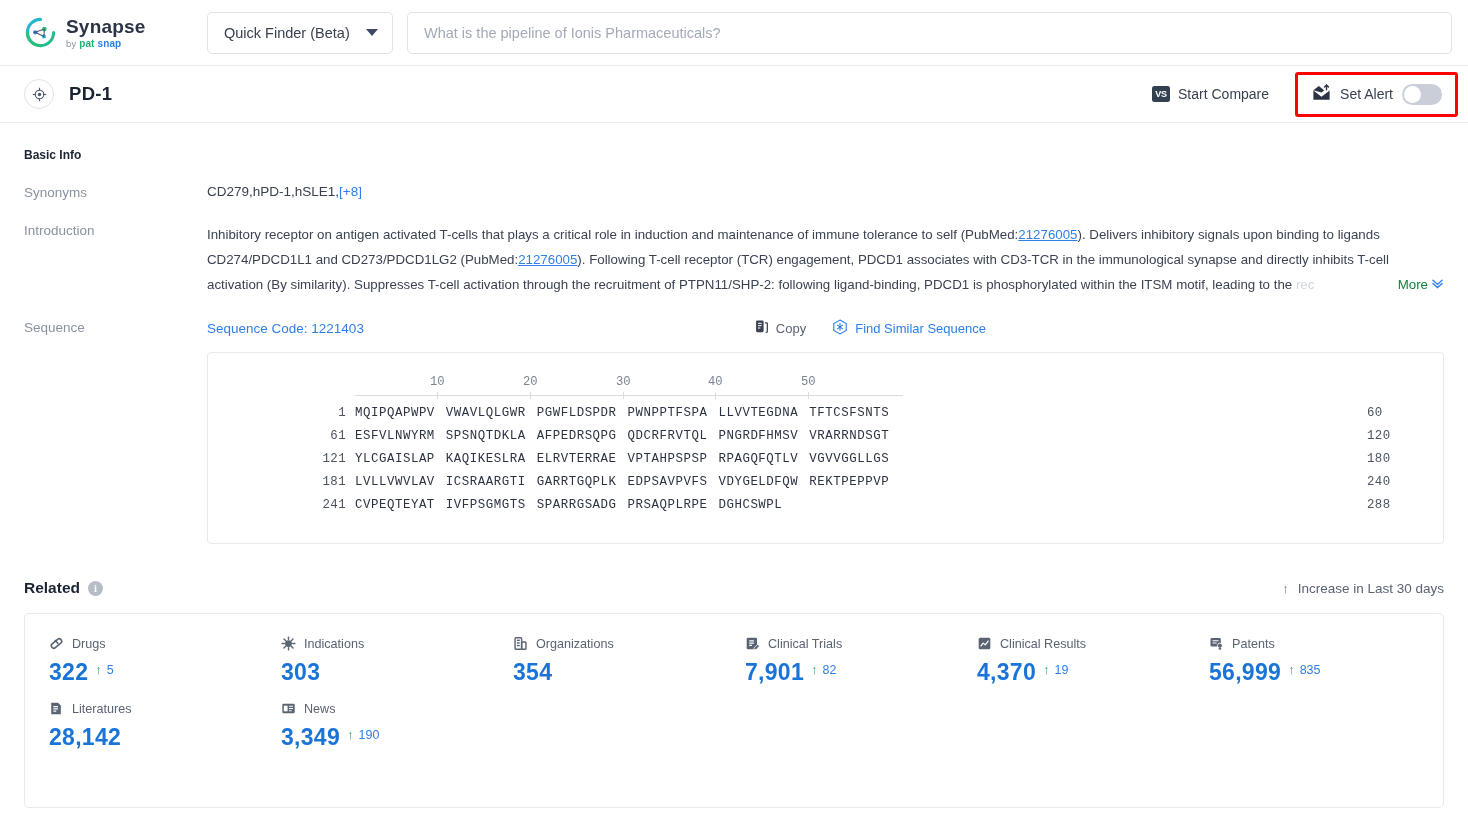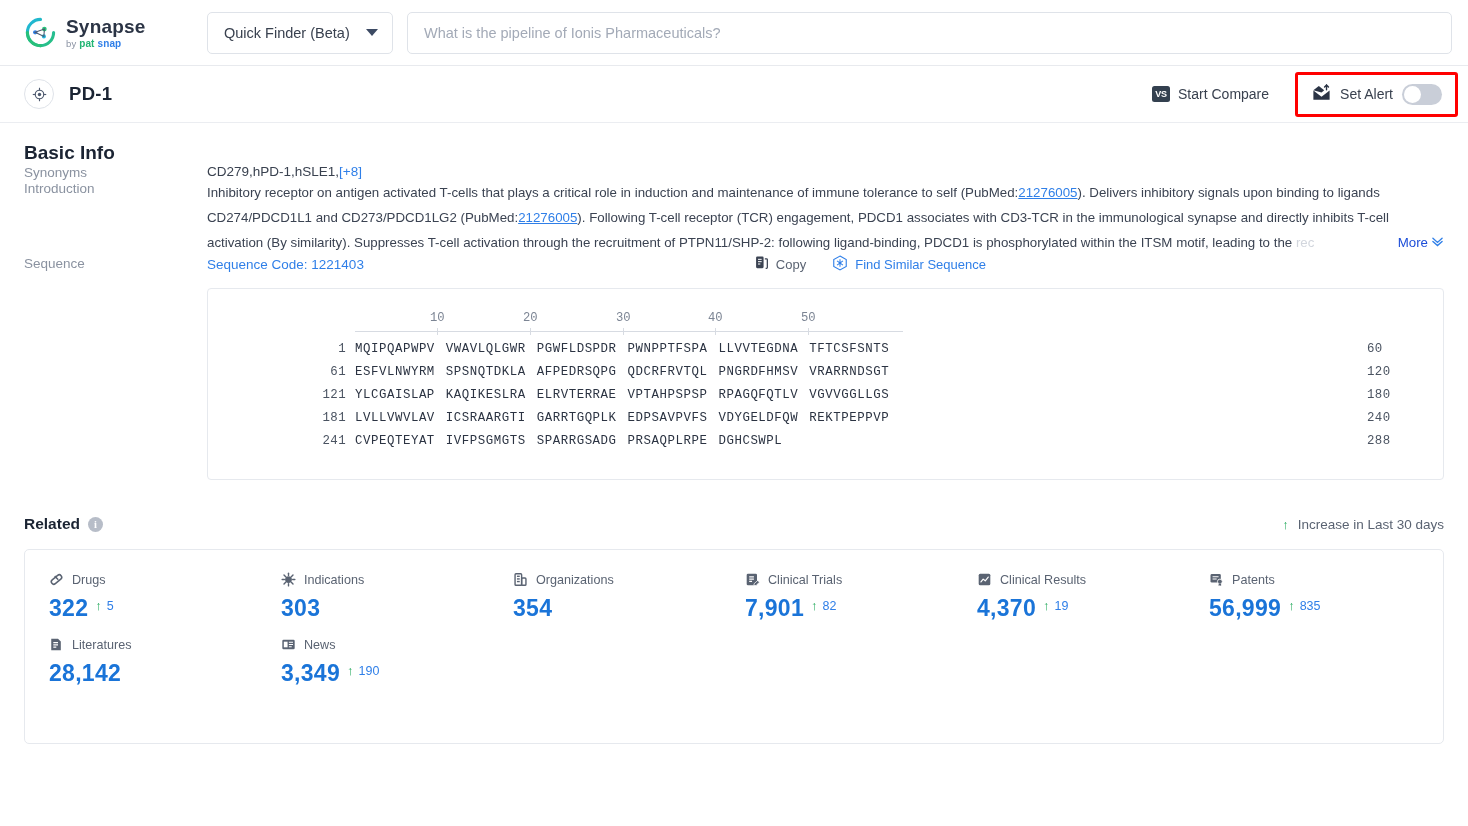--- a/index.html
+++ b/index.html
@@ -103,44 +103,44 @@
     width: 40px; height: 21px; border-radius: 11px; background: #c9ced8;
     position: relative; cursor: pointer; flex: none;
   }
   .toggle::after {
     content: ""; position: absolute; top: 2px; left: 2px;
     width: 17px; height: 17px; border-radius: 50%; background: #fff;
   }
 
   
   .content { padding: 0 24px; }
-  .section-title { font-size: 19px; font-weight: 700; color: #1b2433; margin-top: 19px; }
-
-  .row { display: flex; }
+  .section-title { font-size: 12px; font-weight: 700; color: #1b2433; margin-top: 25px; }
+
+  .row { display: flex; margin-top: 22px; }
   .row-label {
     width: 183px; flex: none;
     font-size: 13.5px; color: #8a92a0; padding-top: 1px;
   }
   .row-body { flex: 1 1 auto; min-width: 0; }
 
   .synonyms { font-size: 13.5px; color: #39414f; }
   .link { color: #2f7fe8; text-decoration: none; cursor: pointer; }
   .link-u { color: #2f7fe8; text-decoration: underline; cursor: pointer; }
 
   .intro {
     font-size: 13.3px; color: #3b4352; line-height: 25px;
     position: relative;
     max-height: 75px; overflow: hidden;
   }
   .intro .fade-tail { color: #d2d6dd; }
   .more-btn {
     position: absolute; right: 0; bottom: 0;
     background: #fff;
     padding-left: 6px;
-    color: #1d4ed8; font-size: 13.3px; cursor: pointer;
+    color: #15803d; font-size: 13.3px; cursor: pointer;
     display: flex; align-items: center; gap: 3px;
   }
   .chev { font-size: 12px; line-height: 1; }
 
   .seq-head { display: flex; align-items: center; }
   .seq-code { font-size: 13.5px; color: #2f7fe8; cursor: pointer; }
   .seq-tools { margin-left: auto; display: flex; align-items: flex-start; gap: 26px; padding-right: 458px; }
   .seq-tool { display: flex; align-items: center; gap: 7px; cursor: pointer; font-size: 13px; }
   .seq-tool.copy { color: #5a6372; }
   .seq-tool.find { color: #2f7fe8; }

